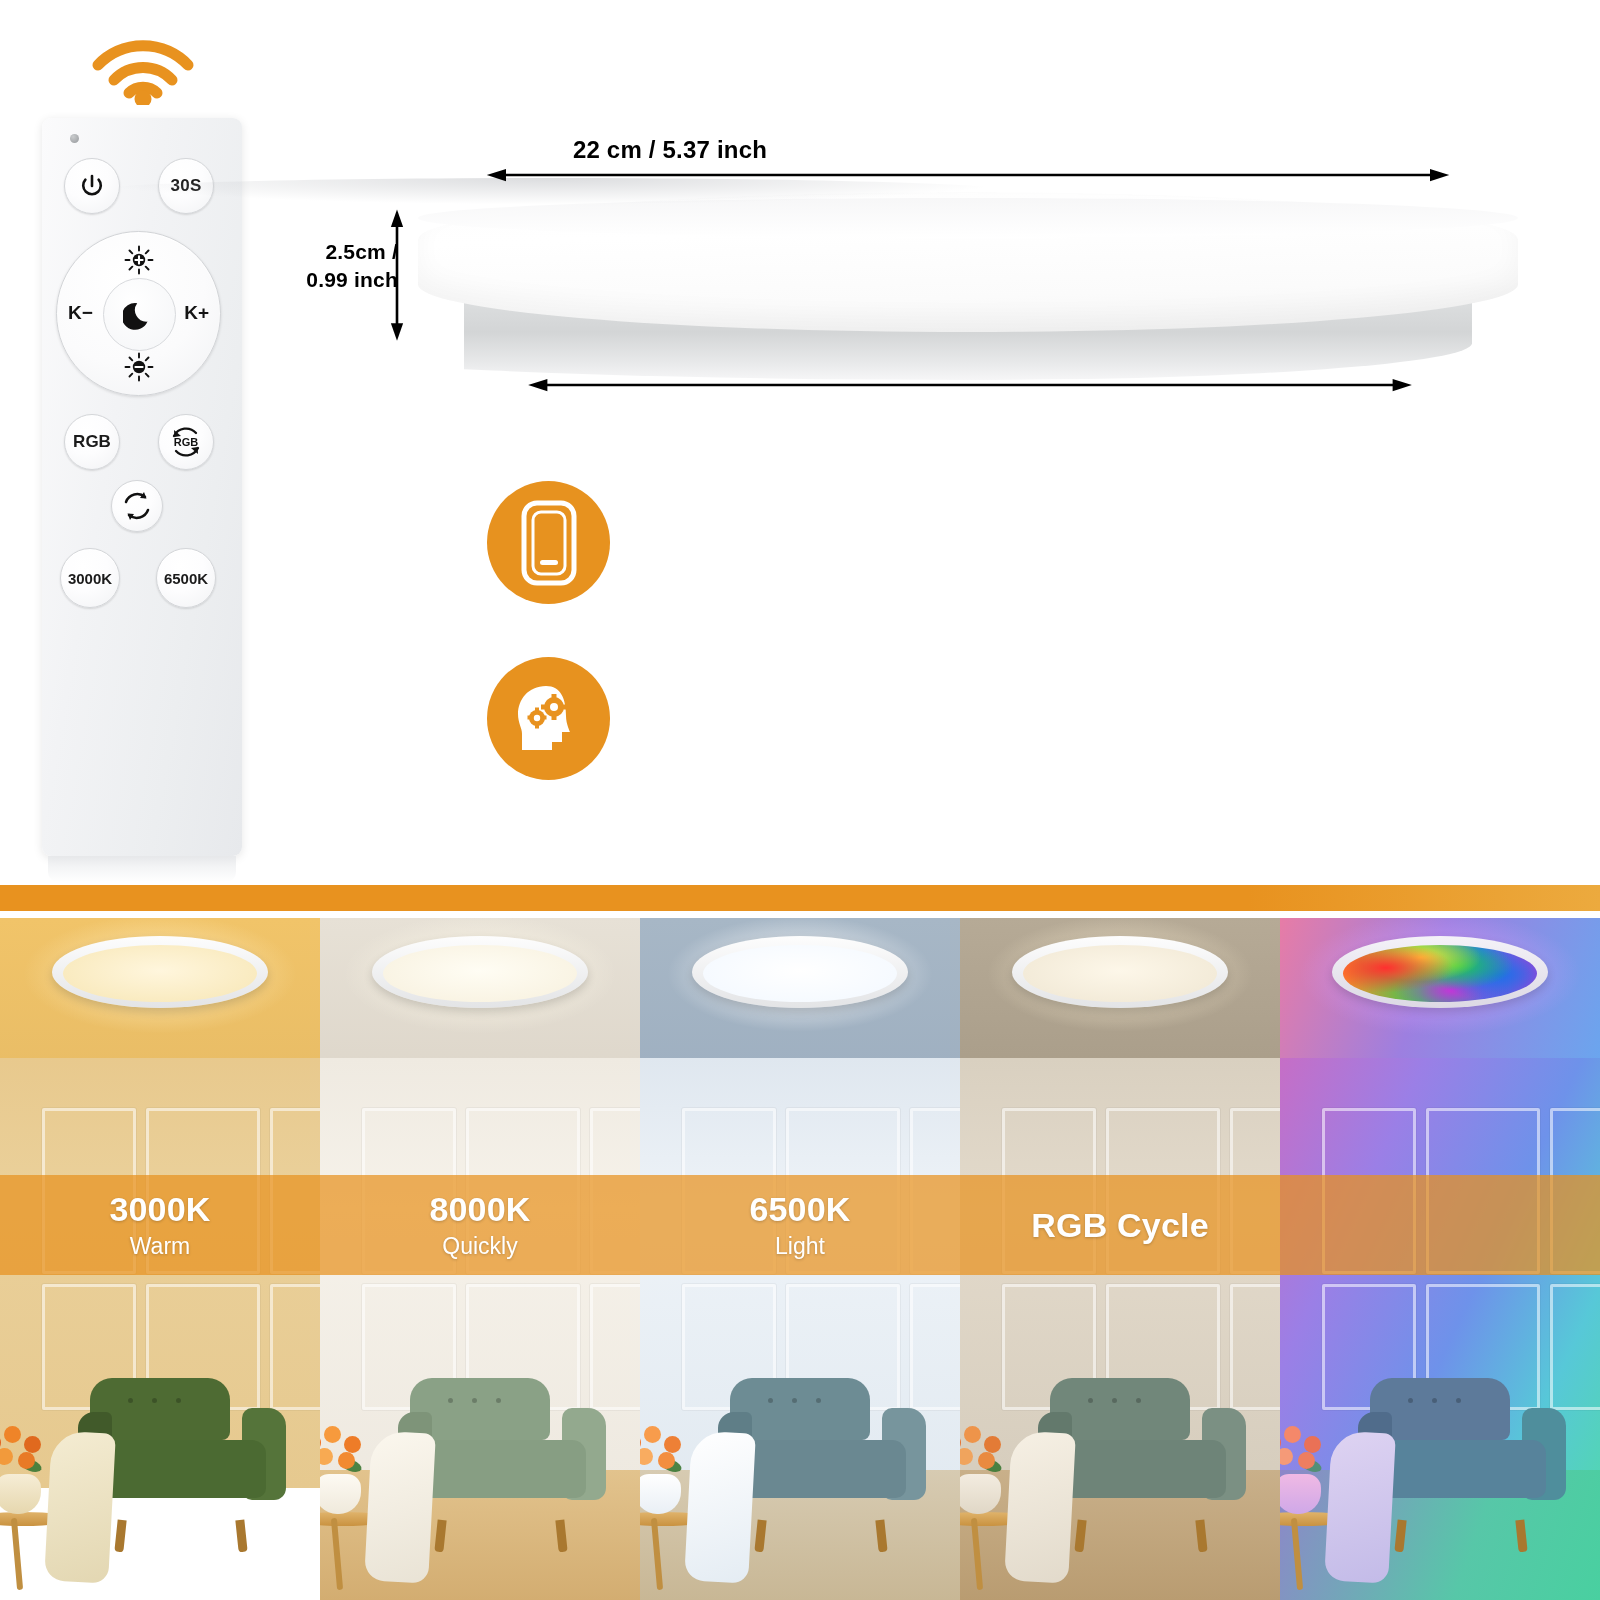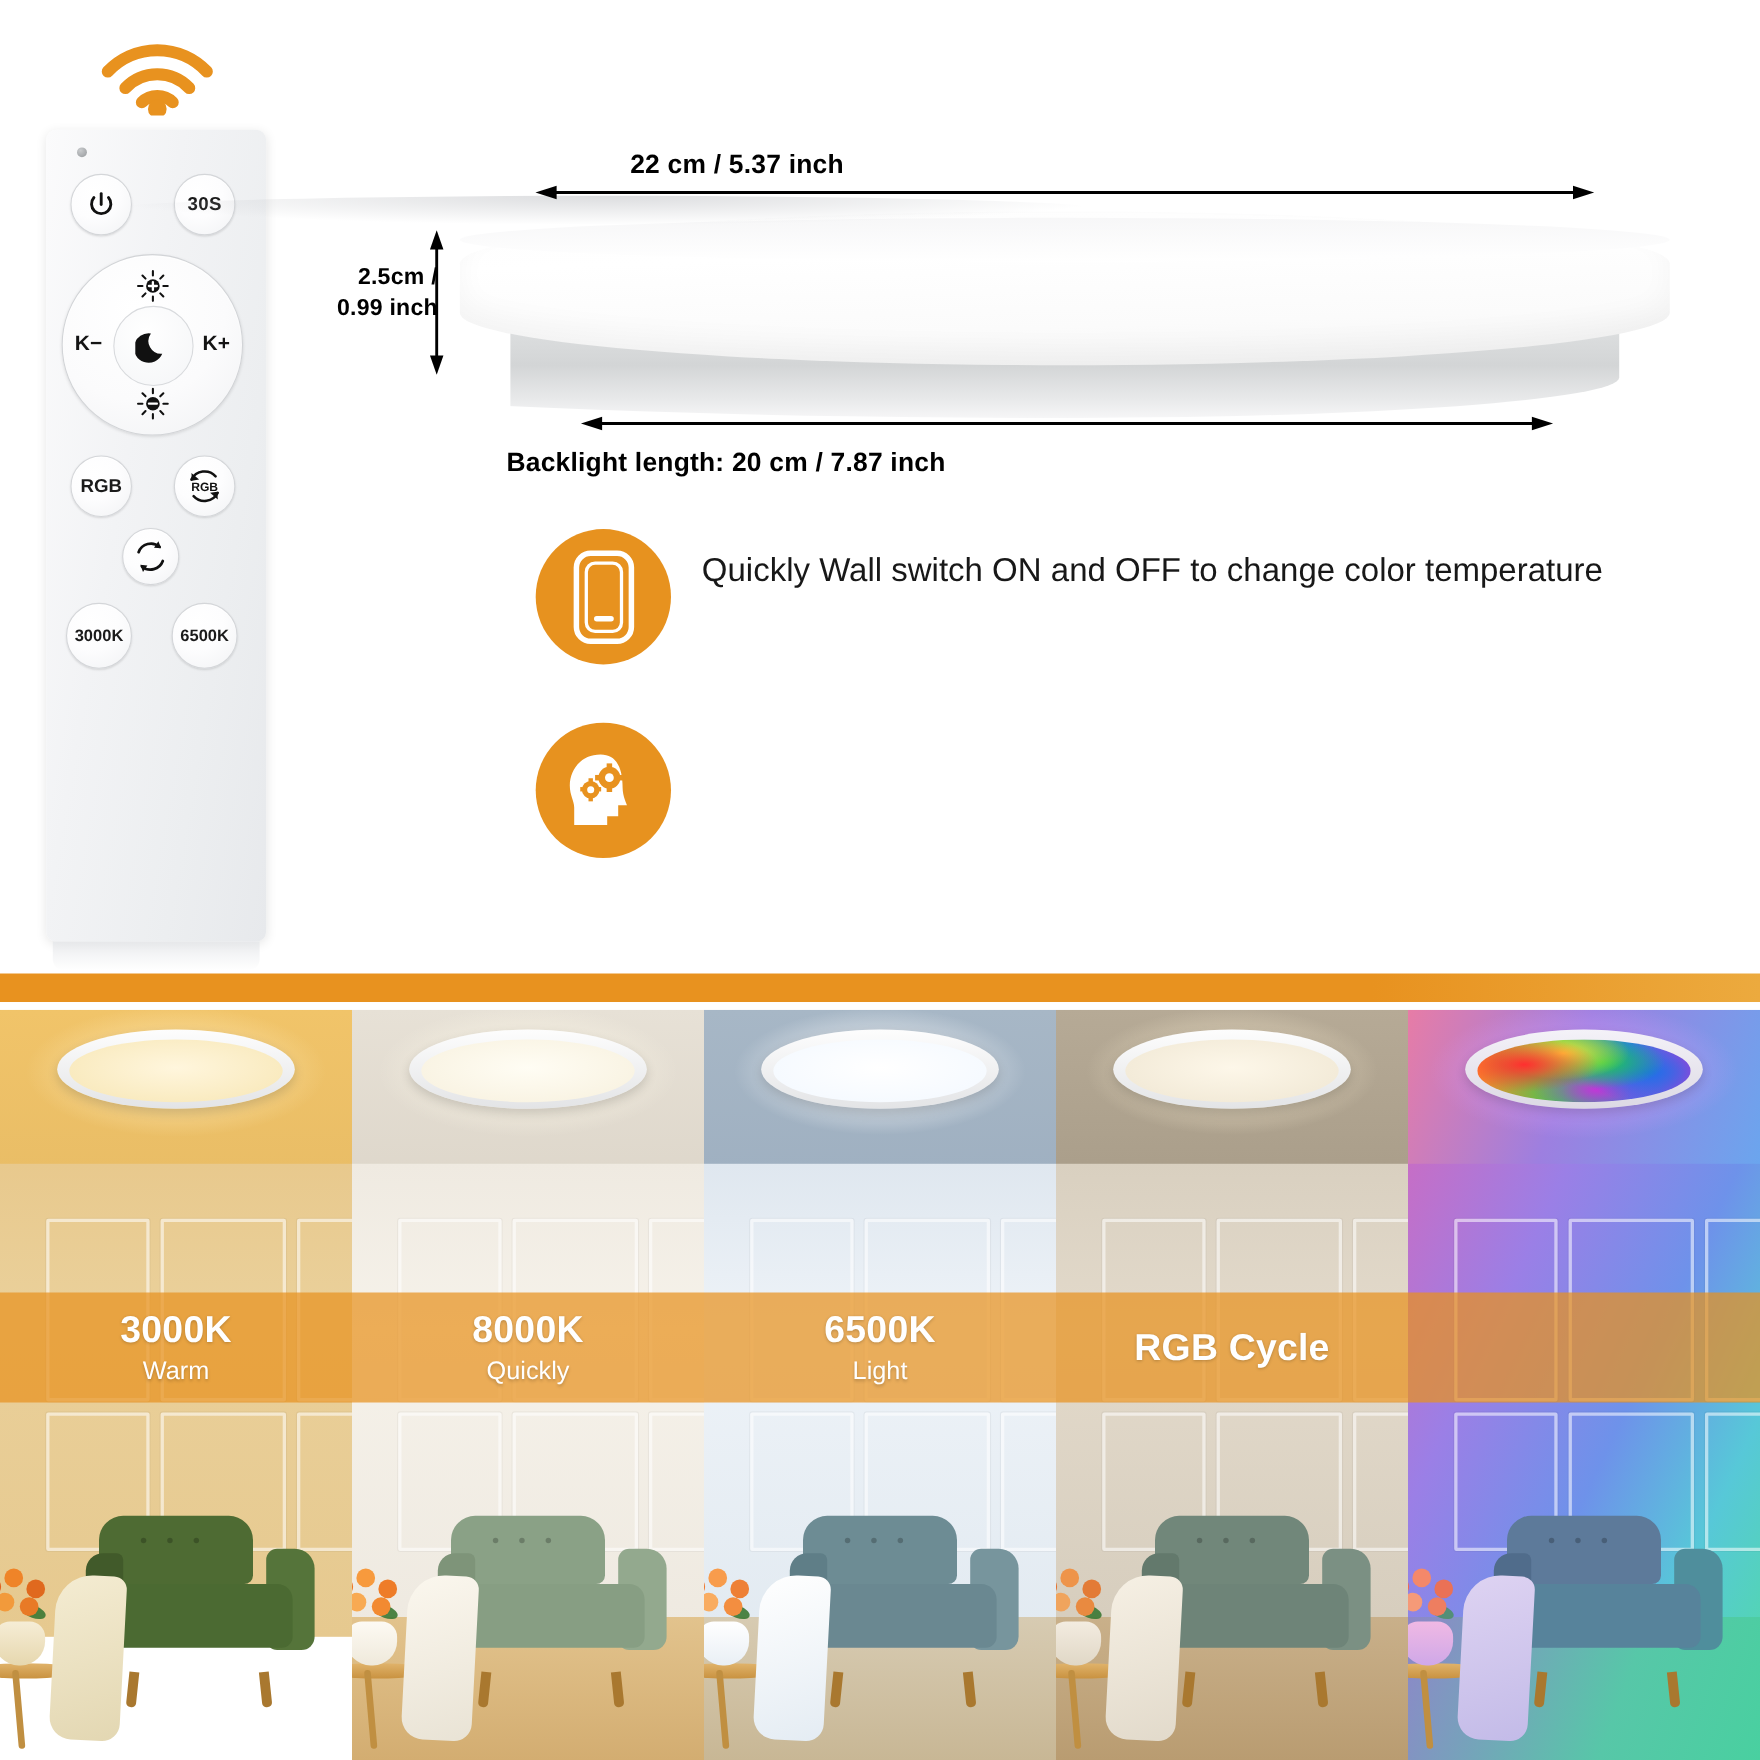--- a/index.html
+++ b/index.html
@@ -257,34 +257,30 @@
     <line x1="8" y1="12" x2="8" y2="138" stroke="#000" stroke-width="3"></line>
     <path d="M8 0 L1 20 L15 20 Z" fill="#000"></path>
     <path d="M8 150 L1 130 L15 130 Z" fill="#000"></path>
   </svg>
 
   <svg class="arrow-h" style="left:465px;top:378px;width:1010px;" width="1010" height="16" viewBox="0 0 1010 16">
     <line x1="14" y1="8" x2="996" y2="8" stroke="#000" stroke-width="3"></line>
     <path d="M0 8 L22 1 L22 15 Z" fill="#000"></path>
     <path d="M1010 8 L988 1 L988 15 Z" fill="#000"></path>
   </svg>
-  <div class="dim-text" id="dim-backlight-label">
-    <span>Backlight length:  20 cm / 7.87 inch</span>
-  </div>
 
   <div class="feature" id="feature-wall">
     <div class="feature-badge">
       <svg width="62" height="90" viewBox="0 0 62 90">
         <rect x="6" y="5" width="50" height="80" rx="13" ry="13" fill="none" stroke="#fff" stroke-width="5"></rect>
         <rect x="15" y="14" width="32" height="62" rx="8" ry="8" fill="none" stroke="#fff" stroke-width="3"></rect>
         <rect x="22" y="62" width="18" height="5" rx="2.5" fill="#fff"></rect>
       </svg>
     </div>
     <div class="feature-text">
-      <div class="feature-desc">Quickly Wall switch ON and OFF to change color temperature</div>
     </div>
   </div>
 
   <div class="feature" id="feature-memory">
     <div class="feature-badge">
       <svg width="86" height="86" viewBox="0 0 86 86">
         <path d="M40 10 C22 10 12 24 12 38 C12 47 16 52 16 58 L16 74 L46 74 L46 66
                  L56 66 L56 56 L64 56 C64 56 60 48 60 40 C60 23 55 10 40 10 Z" fill="#fff"></path>
         <g fill="#E8921F">
           <circle cx="48" cy="31" r="10"></circle>

